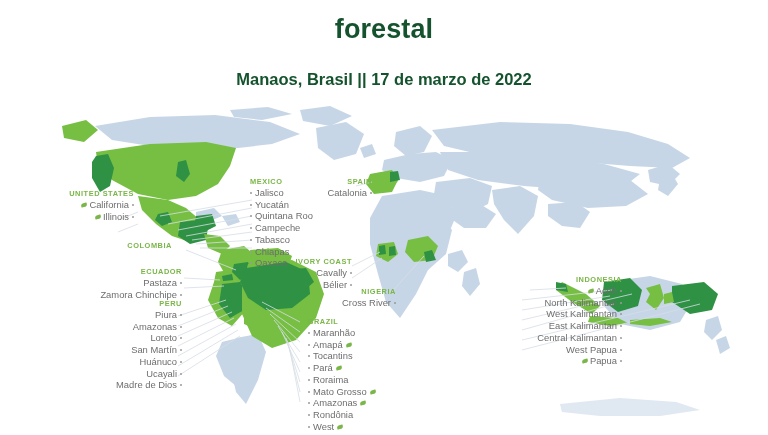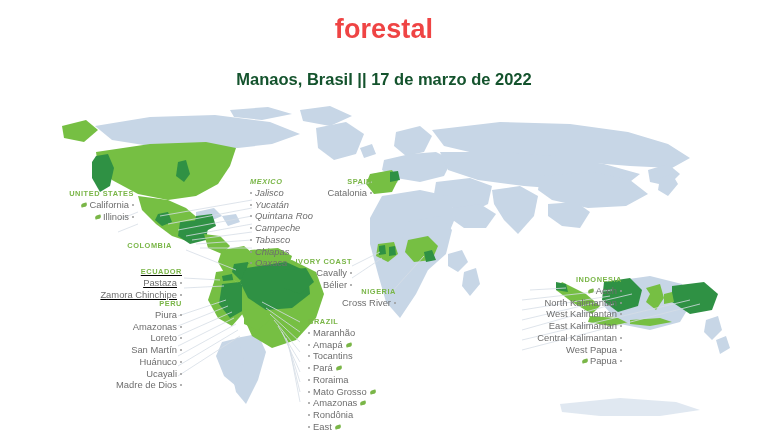--- a/index.html
+++ b/index.html
@@ -23,21 +23,21 @@
 
   
   .title {
     position: absolute;
     top: 14px;
     left: 0;
     width: 768px;
     text-align: center;
     font-size: 27px;
     font-weight: bold;
-    color: #ef4444;
+    color: #14532d;
     letter-spacing: 0.1px;
   }
   .subtitle {
     position: absolute;
     top: 70px;
     left: 0;
     width: 768px;
     text-align: center;
     font-size: 16.5px;
     font-weight: bold;
@@ -299,36 +299,36 @@
       </g>
     </svg>
   </div>
 
   <div class="lblock ra" style="left:14px; top:188px; width:120px;">
     <div class="ctry">UNITED STATES</div>
     <div class="reg"><span class="leaf"></span><span>California</span><span class="dot"></span></div>
     <div class="reg"><span class="leaf"></span><span>Illinois</span><span class="dot"></span></div>
   </div>
 
-  <div class="lblock rb" style="left:250px; top:176px;font-style:italic;">
+  <div class="lblock rb" style="left:250px; top:176px;">
     <div class="ctry">MEXICO</div>
     <div class="reg"><span class="dotL"></span><span>Jalisco</span></div>
     <div class="reg"><span class="dotL"></span><span>Yucatán</span></div>
     <div class="reg"><span class="dotL"></span><span>Quintana Roo</span></div>
     <div class="reg"><span class="dotL"></span><span>Campeche</span></div>
     <div class="reg"><span class="dotL"></span><span>Tabasco</span></div>
     <div class="reg"><span class="dotL"></span><span>Chiapas</span></div>
     <div class="reg"><span class="dotL"></span><span>Oaxaca</span></div>
   </div>
 
   <div class="lblock ra" style="left:52px; top:240px; width:120px;">
     <div class="ctry">COLOMBIA</div>
   </div>
 
-  <div class="lblock ra" style="left:42px; top:266px; width:140px;text-decoration:underline;">
+  <div class="lblock ra" style="left:42px; top:266px; width:140px;">
     <div class="ctry">ECUADOR</div>
     <div class="reg"><span>Pastaza</span><span class="dot"></span></div>
     <div class="reg"><span>Zamora Chinchipe</span><span class="dot"></span></div>
   </div>
 
   <div class="lblock ra" style="left:56px; top:298px; width:126px;">
     <div class="ctry">PERU</div>
     <div class="reg"><span>Piura</span><span class="dot"></span></div>
     <div class="reg"><span>Amazonas</span><span class="dot"></span></div>
     <div class="reg"><span>Loreto</span><span class="dot"></span></div>
@@ -341,21 +341,21 @@
   <div class="lblock rb" style="left:308px; top:316px;">
     <div class="ctry">BRAZIL</div>
     <div class="reg"><span class="dotL"></span><span>Maranhão</span></div>
     <div class="reg"><span class="dotL"></span><span>Amapá</span><span class="leaf" style="margin-left:3px;margin-right:0;"></span></div>
     <div class="reg"><span class="dotL"></span><span>Tocantins</span></div>
     <div class="reg"><span class="dotL"></span><span>Pará</span><span class="leaf" style="margin-left:3px;margin-right:0;"></span></div>
     <div class="reg"><span class="dotL"></span><span>Roraima</span></div>
     <div class="reg"><span class="dotL"></span><span>Mato Grosso</span><span class="leaf" style="margin-left:3px;margin-right:0;"></span></div>
     <div class="reg"><span class="dotL"></span><span>Amazonas</span><span class="leaf" style="margin-left:3px;margin-right:0;"></span></div>
     <div class="reg"><span class="dotL"></span><span>Rondônia</span></div>
-    <div class="reg"><span class="dotL"></span><span>East</span><span class="leaf" style="margin-left:3px;margin-right:0;"></span></div>
+    <div class="reg"><span class="dotL"></span><span>West</span><span class="leaf" style="margin-left:3px;margin-right:0;"></span></div>
   </div>
 
   <div class="lblock ra" style="left:262px; top:176px; width:110px;">
     <div class="ctry">SPAIN</div>
     <div class="reg"><span>Catalonia</span><span class="dot"></span></div>
   </div>
 
   <div class="lblock ra" style="left:240px; top:256px; width:112px;">
     <div class="ctry">IVORY COAST</div>
     <div class="reg"><span>Cavally</span><span class="dot"></span></div>

